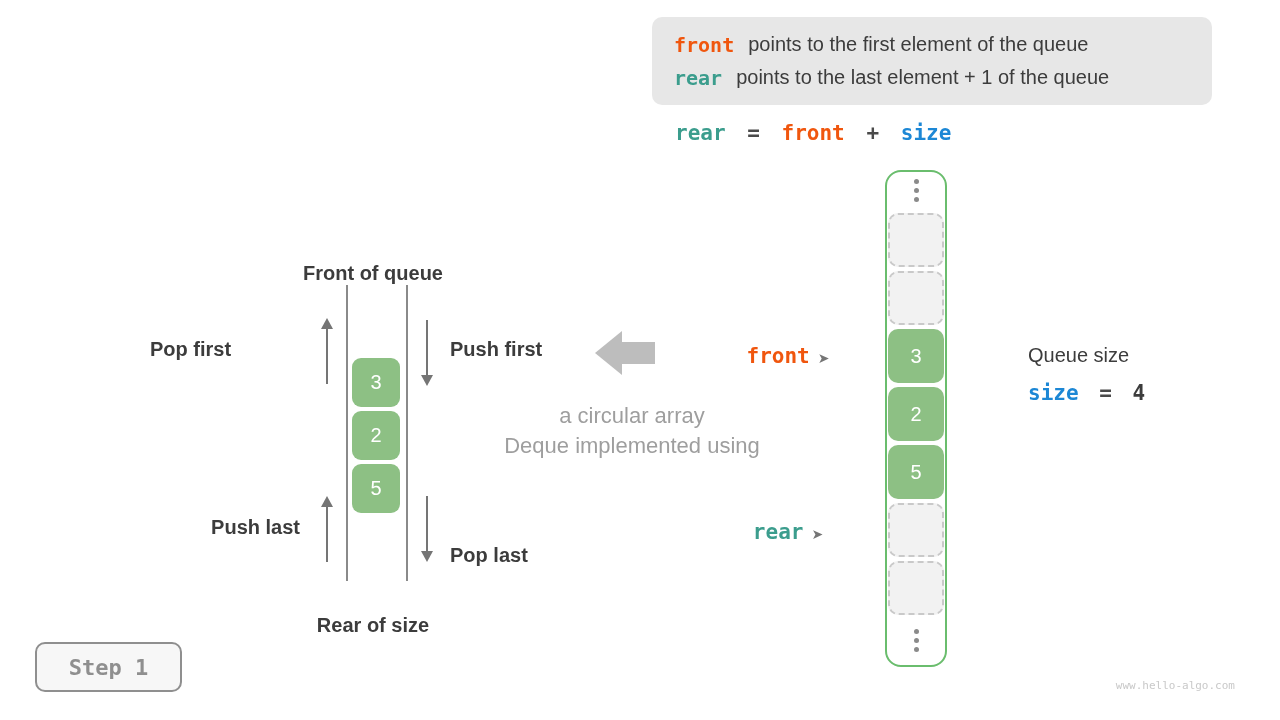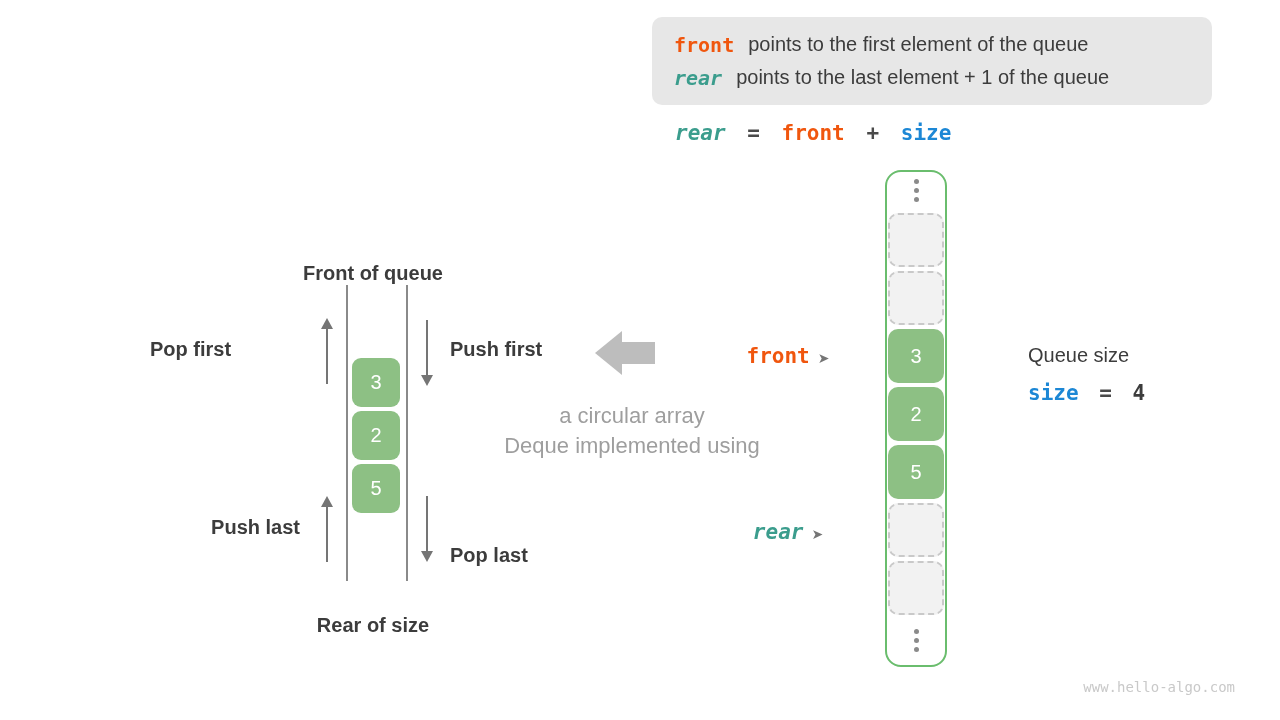--- a/index.html
+++ b/index.html
@@ -7,21 +7,21 @@
               font-family:"Liberation Sans", sans-serif; }
   .stage { position:relative; width:1280px; height:720px; background:#fff; }
   .mono { font-family:"DejaVu Sans Mono","Liberation Mono",monospace; font-weight:bold; }
 
   
   .legend-box { position:absolute; left:652px; top:17px; width:560px; height:88px;
                 background:#e7e7e7; border-radius:10px; padding:11px 0 0 22px; }
   .legend-line { height:33px; display:flex; align-items:center; font-size:20px; color:#3c3c3c; }
   .legend-line .code { font-size:20px; margin-right:14px; }
   .c-front { color:#f0560e; }
-  .c-rear  { color:#3b9d8d;font-style:italic; }
+  .c-rear  { color:#3b9d8d; }
   .c-size  { color:#1c87d5; }
   .c-op    { color:#4a4a4a; }
 
   
   .formula { position:absolute; left:675px; top:121px; font-size:21px; }
   .formula span { margin-right:9px; }
 
   
   .h-label { position:absolute; font-size:20px; font-weight:bold; color:#3c3c3c; }
   .wall { position:absolute; width:2px; height:296px; top:285px; background:#8a8a8a; }
@@ -71,21 +71,21 @@
   .qsize-line span { margin-right:8px; }
   .c-num { color:#3c3c3c; }
 
   
   .step-box { position:absolute; left:35px; top:642px; width:147px; height:50px;
               background:#f7f7f7; border:2px solid #8f8f8f; border-radius:10px;
               display:flex; align-items:center; justify-content:center;
               font-size:22px; color:#8f8f8f; }
 
   
-  .watermark { position:absolute; right:45px; top:679px; font-size:14px; color:#c9c9c9;
+  .watermark { position:absolute; right:45px; top:679px; font-size:11px; color:#c9c9c9;
                font-family:"DejaVu Sans Mono","Liberation Mono",monospace; }
 </style>
 </head>
 <body>
 
 <div class="stage">
 
   <div class="legend-box">
     <div class="legend-line">
       <span class="code mono c-front">front</span>
@@ -176,16 +176,19 @@
     <span class="c-rear">rear</span><span class="tick">➤</span>
   </div>
 
   <div class="qsize-title">Queue size</div>
   <div class="qsize-line mono">
     <span class="c-size">size</span>
     <span class="c-op">=</span>
     <span class="c-num">4</span>
   </div>
 
+  <div class="step-box mono">
+    <span>Step 1</span>
+  </div>
 
   <div class="watermark">www.hello-algo.com</div>
 
 </div>
 
 </body></html>

